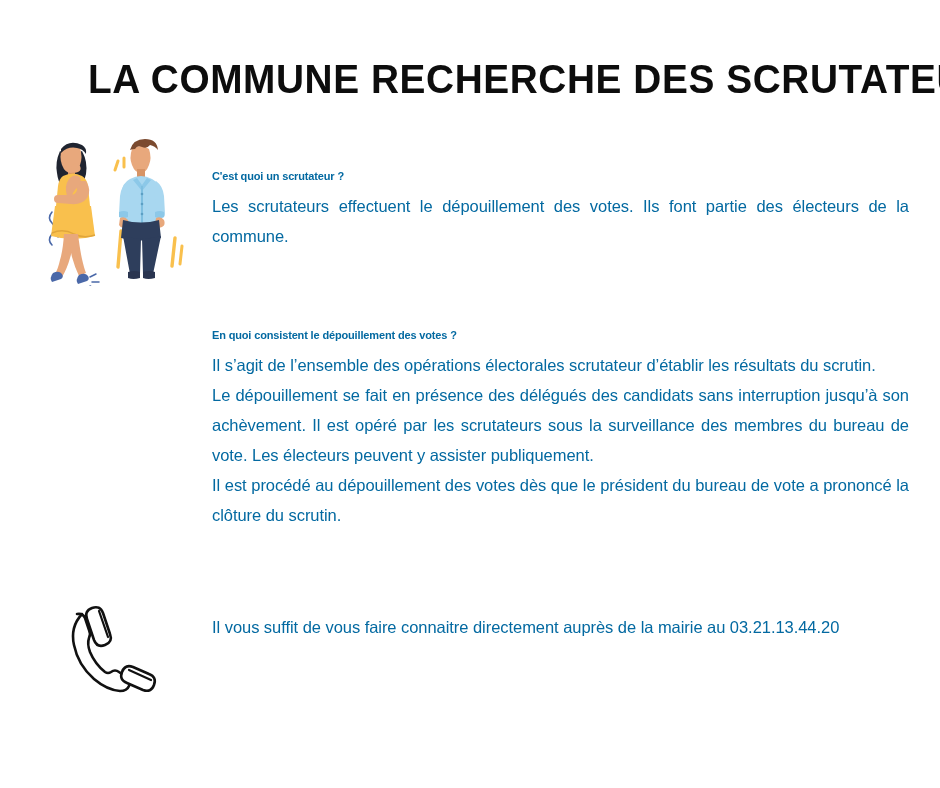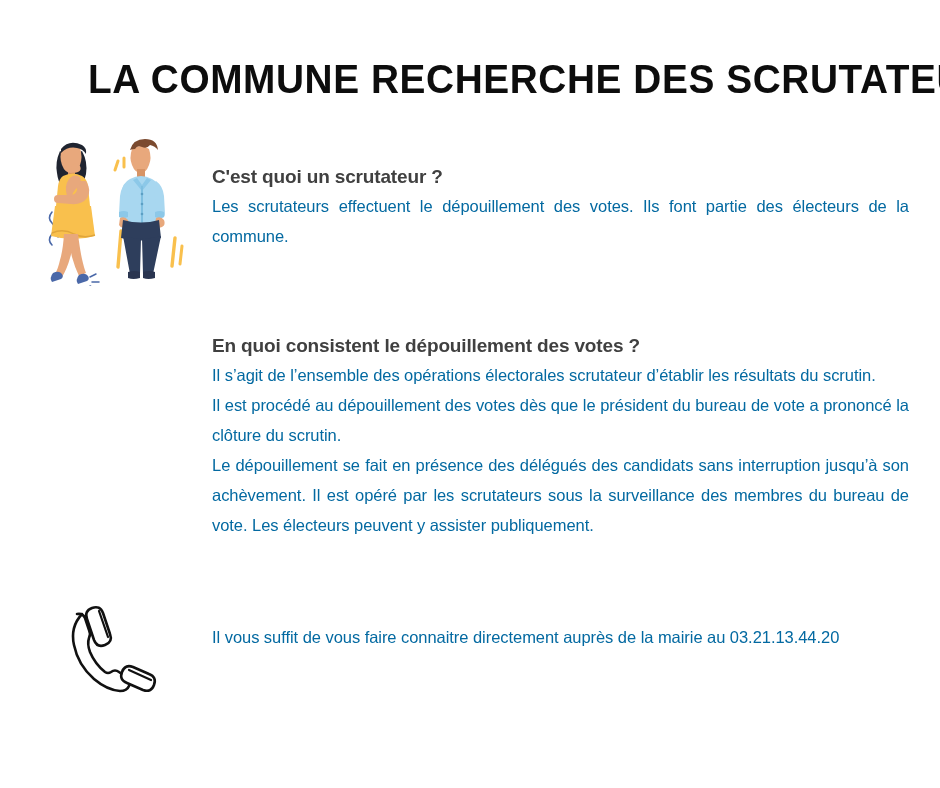--- a/index.html
+++ b/index.html
@@ -44,28 +44,28 @@
 
   
   .content {
     position: absolute;
     left: 212px;
     top: 163px;
     width: 697px;
   }
 
   .section { margin: 0; }
-  .section + .section { margin-top: 16px; }
+  .section + .section { margin-top: 6px; }
 
   .s-heading {
-    font-size: 19px;
+    font-size: 11px;
     font-weight: 700;
     line-height: 27px;
     letter-spacing: -0.15px;
-    color: #404040;
+    color: #0369a1;
     margin: 0 0 1px 0;
   }
 
   .s-para {
     font-size: 16.5px;
     font-weight: 400;
     line-height: 30px;
     letter-spacing: -0.05px;
     color: #0369a1;
     margin: 0;
@@ -228,22 +228,22 @@
   <div class="content">
 
     <section id="section-definition" class="section">
       <h2 class="s-heading">C'est quoi un scrutateur ?</h2>
       <p class="s-para">Les scrutateurs effectuent le dépouillement des votes. Ils font partie des électeurs de la commune.</p>
     </section>
 
     <section id="section-counting" class="section">
       <h2 class="s-heading">En quoi consistent le dépouillement des votes ?</h2>
       <p class="s-para">Il s’agit de l’ensemble des opérations électorales scrutateur d’établir les résultats du scrutin.</p>
+      <p class="s-para">Le dépouillement se fait en présence des délégués des candidats sans interruption jusqu’à son achèvement. Il est opéré par les scrutateurs sous la surveillance des membres du bureau de vote. Les électeurs peuvent y assister publiquement.</p>
       <p class="s-para">Il est procédé au dépouillement des votes dès que le président du bureau de vote a prononcé la clôture du scrutin.</p>
-      <p class="s-para">Le dépouillement se fait en présence des délégués des candidats sans interruption jusqu’à son achèvement. Il est opéré par les scrutateurs sous la surveillance des membres du bureau de vote. Les électeurs peuvent y assister publiquement.</p>
     </section>
 
     <section id="section-apply" class="section">
       <p class="s-para">Il vous suffit de vous faire connaitre directement auprès de la mairie au 03.21.13.44.20</p>
     </section>
 
   </div>
 </div>
 
 </body></html>

